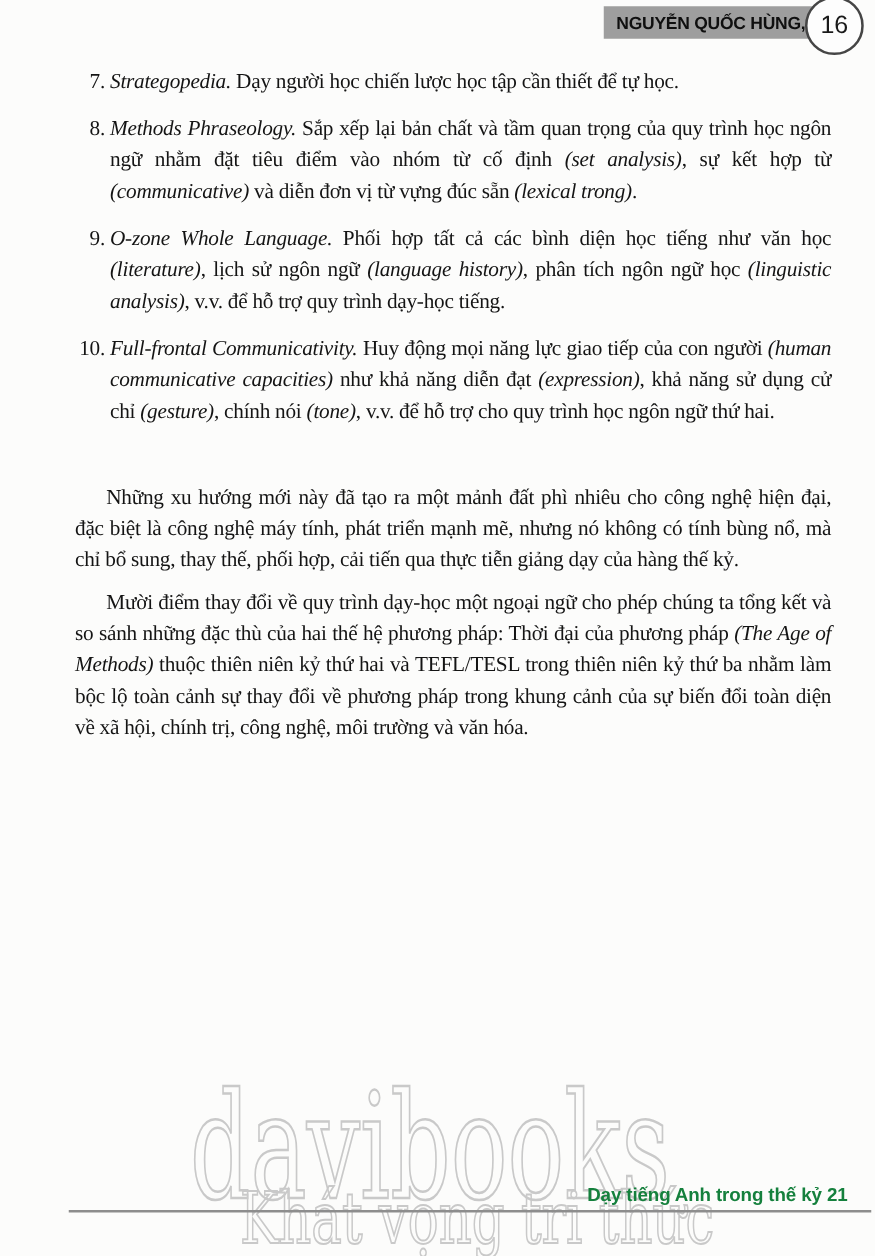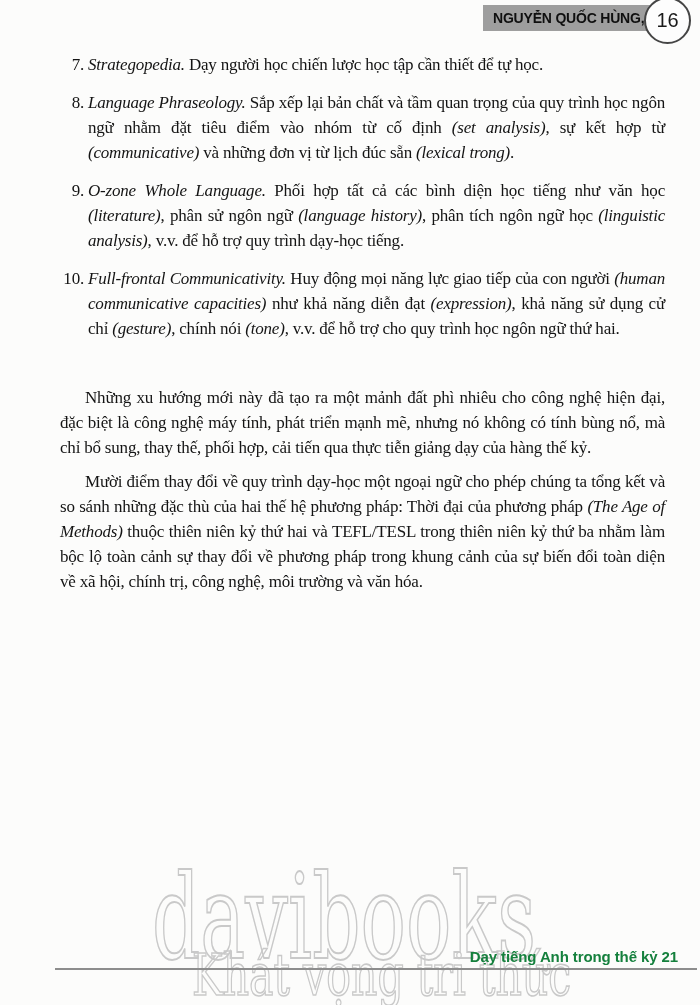--- a/index.html
+++ b/index.html
@@ -96,25 +96,25 @@
     <span>16</span>
   </div>
 
   <div class="content">
 
     <div class="list-item">
       <span class="num">7.</span><span><i>Strategopedia.</i><span> Dạy người học chiến lược học tập cần thiết để tự học.</span></span>
     </div>
 
     <div class="list-item">
-      <span class="num">8.</span><span><i>Language Phraseology.</i><span> Sắp xếp lại bản chất và tầm quan trọng của quy trình học ngôn ngữ nhằm đặt tiêu điểm vào nhóm từ cố định </span><i>(set analysis)</i><span>, sự kết hợp từ </span><i>(communicative)</i><span> và những đơn vị từ lịch đúc sẵn </span><i>(lexical trong)</i><span>.</span></span>
+      <span class="num">8.</span><span><i>Methods Phraseology.</i><span> Sắp xếp lại bản chất và tầm quan trọng của quy trình học ngôn ngữ nhằm đặt tiêu điểm vào nhóm từ cố định </span><i>(set analysis)</i><span>, sự kết hợp từ </span><i>(communicative)</i><span> và diễn đơn vị từ vựng đúc sẵn </span><i>(lexical trong)</i><span>.</span></span>
     </div>
 
     <div class="list-item">
-      <span class="num">9.</span><span><i>O-zone Whole Language.</i><span> Phối hợp tất cả các bình diện học tiếng như văn học </span><i>(literature)</i><span>, phân sử ngôn ngữ </span><i>(language history)</i><span>, phân tích ngôn ngữ học </span><i>(linguistic analysis)</i><span>, v.v. để hỗ trợ quy trình dạy-học tiếng.</span></span>
+      <span class="num">9.</span><span><i>O-zone Whole Language.</i><span> Phối hợp tất cả các bình diện học tiếng như văn học </span><i>(literature)</i><span>, lịch sử ngôn ngữ </span><i>(language history)</i><span>, phân tích ngôn ngữ học </span><i>(linguistic analysis)</i><span>, v.v. để hỗ trợ quy trình dạy-học tiếng.</span></span>
     </div>
 
     <div class="list-item">
       <span class="num">10.</span><span><i>Full-frontal Communicativity.</i><span> Huy động mọi năng lực giao tiếp của con người </span><i>(human communicative capacities)</i><span> như khả năng diễn đạt </span><i>(expression)</i><span>, khả năng sử dụng cử chỉ </span><i>(gesture)</i><span>, chính nói </span><i>(tone)</i><span>, v.v. để hỗ trợ cho quy trình học ngôn ngữ thứ hai.</span></span>
     </div>
 
     <div class="paragraphs">
       <p class="para"><span>Những xu hướng mới này đã tạo ra một mảnh đất phì nhiêu cho công nghệ hiện đại, đặc biệt là công nghệ máy tính, phát triển mạnh mẽ, nhưng nó không có tính bùng nổ, mà chỉ bổ sung, thay thế, phối hợp, cải tiến qua thực tiễn giảng dạy của hàng thế kỷ.</span></p>
       <p class="para"><span>Mười điểm thay đổi về quy trình dạy-học một ngoại ngữ cho phép chúng ta tổng kết và so sánh những đặc thù của hai thế hệ phương pháp: Thời đại của phương pháp </span><i>(The Age of Methods)</i><span> thuộc thiên niên kỷ thứ hai và TEFL/TESL trong thiên niên kỷ thứ ba nhằm làm bộc lộ toàn cảnh sự thay đổi về phương pháp trong khung cảnh của sự biến đổi toàn diện về xã hội, chính trị, công nghệ, môi trường và văn hóa.</span></p>
     </div>

